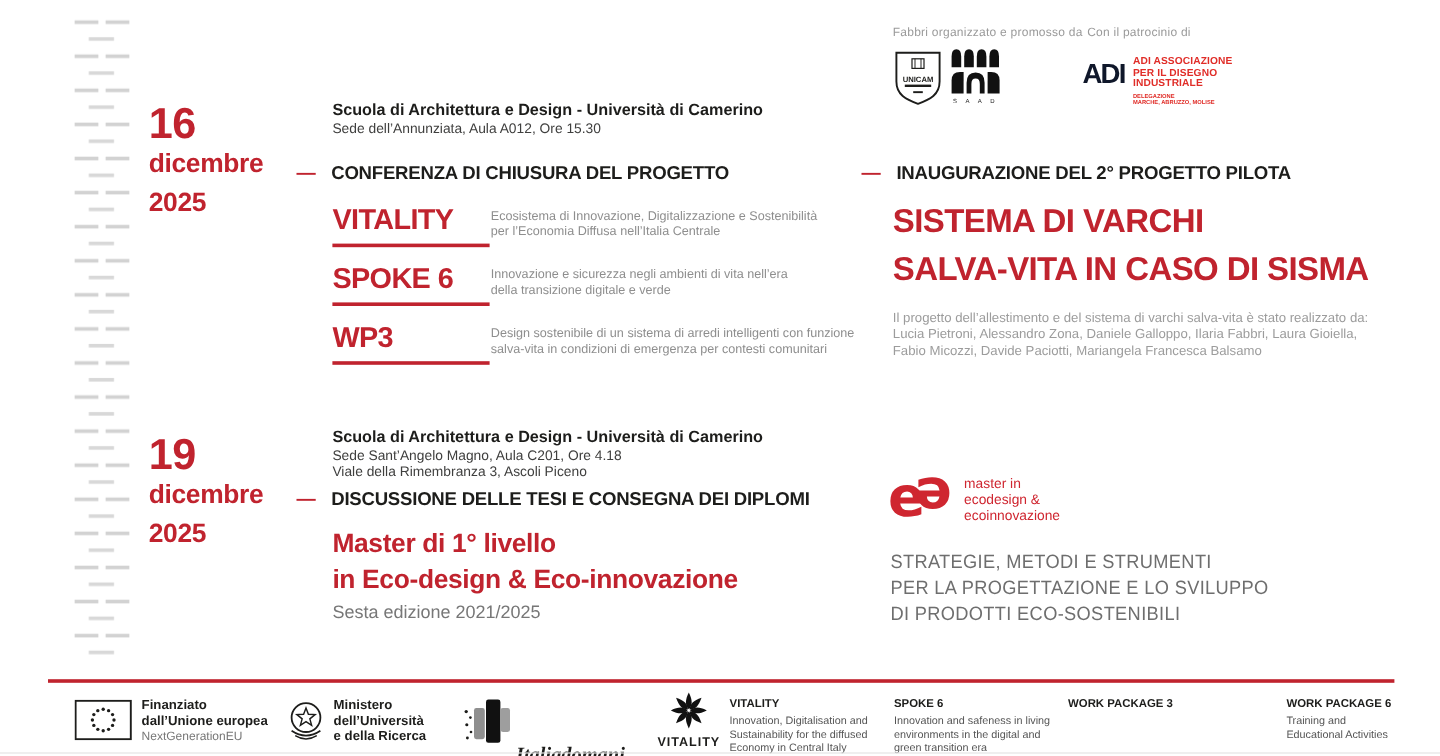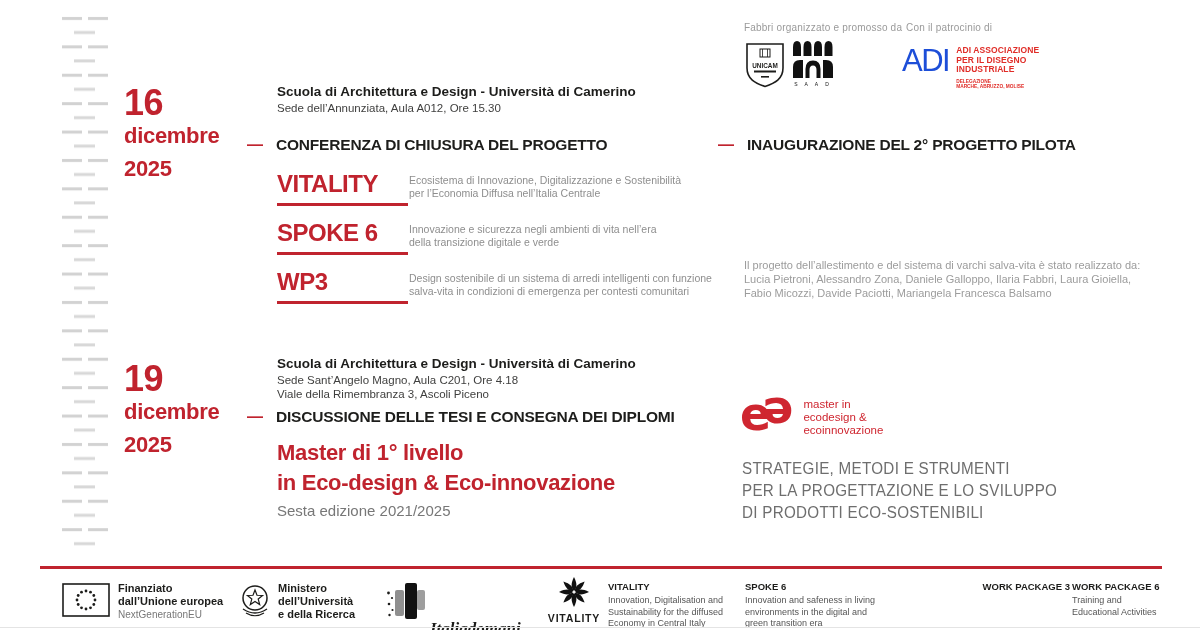--- a/index.html
+++ b/index.html
@@ -40,21 +40,21 @@
   .eco-logo-row{display:flex;align-items:flex-start;gap:10px;}
   .ee-glyph{color:#cf2630;font-family:"DejaVu Sans",sans-serif;font-weight:700;line-height:1;}
   .ee-glyph span{display:inline-block;font-size:46px;line-height:40px;}
   .ee-glyph .flip{transform:rotate(180deg);margin-left:-9px;}
   .eco-logo-text{color:#cf2630;font-size:11.5px;line-height:13px;margin-top:4px;}
 
   .subtitle{font-size:16px;color:#6e6e6e;line-height:22px;letter-spacing:.3px;transform:scaleX(.95);transform-origin:left top;}
 
   
   .adi-row{display:flex;gap:7px;align-items:flex-start;}
-  .adi-acronym{color:#1d4ed8;font-weight:400;font-size:31px;line-height:30px;letter-spacing:-1.5px;}
+  .adi-acronym{color:#0f172a;font-weight:700;font-size:23px;line-height:30px;letter-spacing:-1.5px;}
   .adi-name{color:#e02d28;font-weight:700;font-size:8.5px;line-height:9.5px;letter-spacing:.1px;}
   .adi-sub{color:#e02d28;font-weight:700;font-size:4.8px;line-height:5.8px;margin-top:4px;}
 
   
   .footer-redline{background:#c0232e;height:3px;}
   .footer-grayline{background:#e4e4e4;height:1px;}
   .f-title{font-size:9.5px;font-weight:700;color:#1d1d1b;line-height:12px;margin-bottom:2px;}
   .f-body{font-size:9px;color:#555;line-height:11.5px;}
   .f-bold{font-size:11px;font-weight:700;line-height:13px;}
   .f-sub{font-size:10px;color:#777;line-height:13px;}
@@ -151,20 +151,22 @@
       <div class="item-desc pre">Design sostenibile di un sistema di arredi intelligenti con funzione
 salva-vita in condizioni di emergenza per contesti comunitari</div>
     </div>
   </div>
 
   <div class="abs heading-row" style="left:718px;top:136px;">
     <span class="red-dash">—</span>
     <span class="heading-text">INAUGURAZIONE DEL 2° PROGETTO PILOTA</span>
   </div>
 
+  <div class="abs pilot-title pre" style="left:744px;top:164px;">SISTEMA DI VARCHI
+SALVA-VITA IN CASO DI SISMA</div>
 
   <div class="abs credits pre" style="left:744px;top:258px;width:440px;">Il progetto dell’allestimento e del sistema di varchi salva-vita è stato realizzato da:
 Lucia Pietroni, Alessandro Zona, Daniele Galloppo, Ilaria Fabbri, Laura Gioiella,
 Fabio Micozzi, Davide Paciotti, Mariangela Francesca Balsamo</div>
 
   <div class="abs date" style="left:124px;top:362px;width:140px;">
     <div class="day">19</div>
     <div class="rest">dicembre</div>
     <div class="rest">2025</div>
   </div>
@@ -275,21 +277,21 @@
     <div class="f-body pre">Innovation, Digitalisation and
 Sustainability for the diffused
 Economy in Central Italy</div>
   </div>
   <div class="abs" style="left:745px;top:581px;width:140px;">
     <div class="f-title">SPOKE 6</div>
     <div class="f-body pre">Innovation and safeness in living
 environments in the digital and
 green transition era</div>
   </div>
-  <div class="abs" style="left:890px;top:581px;width:180px;text-align:right;">
+  <div class="abs" style="left:890px;top:581px;width:180px;">
     <div class="f-title">WORK PACKAGE 3</div>
   </div>
   <div class="abs" style="left:1072px;top:581px;width:120px;">
     <div class="f-title">WORK PACKAGE 6</div>
     <div class="f-body pre">Training and
 Educational Activities</div>
   </div>
 
   <div class="abs footer-grayline" style="left:0;top:627px;width:1200px;"></div>
 

